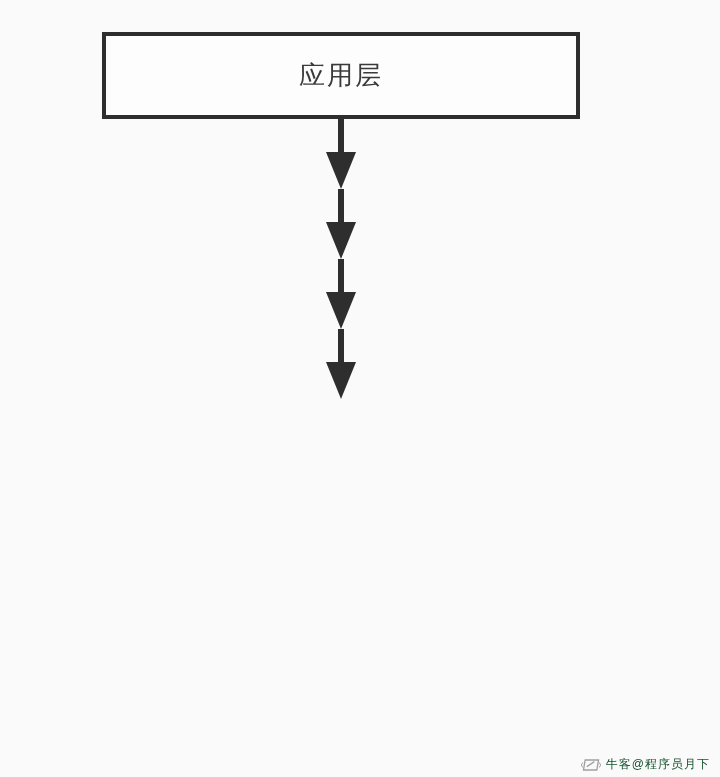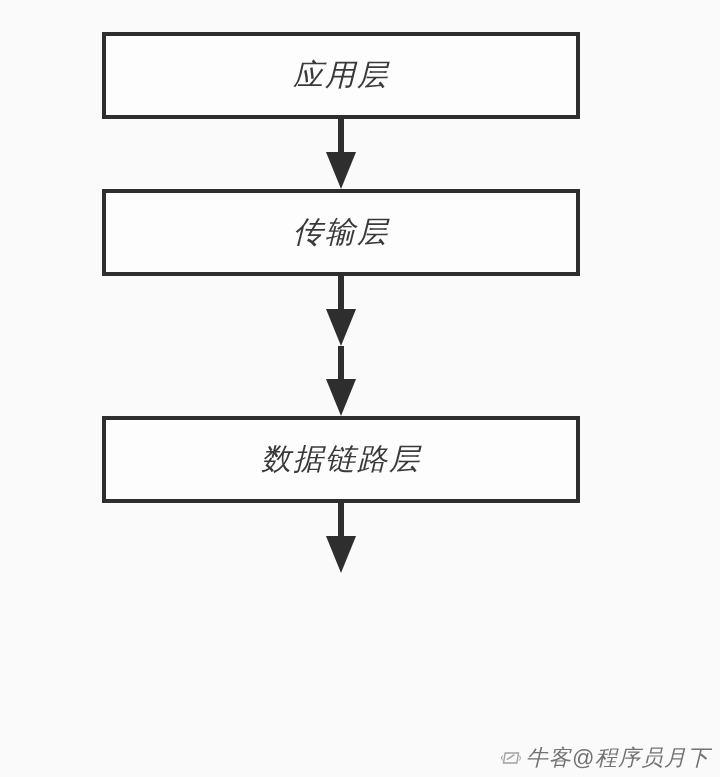--- a/index.html
+++ b/index.html
@@ -28,25 +28,24 @@
     box-sizing: border-box;
     width: 478px;
     height: 87px;
     background: #fdfdfd;
     border: 4px solid #2e2e2e;
     display: flex;
     align-items: center;
     justify-content: center;
   }
   .layer-label {
-    font-size: 30px;
+    font-size: 26px;
     color: #3a3a3a;
     letter-spacing: 2px;
     font-weight: 400;
-    font-style: italic;
   }
   .down-arrow {
     height: 70px;
     display: flex;
     flex-direction: column;
     align-items: center;
   }
   .arrow-stem {
     width: 6px;
     height: 33px;
@@ -62,24 +61,23 @@
   .watermark {
     position: absolute;
     right: 10px;
     bottom: 4px;
     display: flex;
     align-items: center;
     gap: 5px;
     color: #999999;
   }
   .watermark-text {
-    font-size: 22px;
-    color: #737373;
+    font-size: 12px;
+    color: #14532d;
     letter-spacing: 1px;
-    font-style: italic;
   }
   .wm-icon {
     display: inline-block;
     width: 20px;
     height: 16px;
   }
   .wm-icon svg {
     display: block;
   }
 </style>
@@ -92,38 +90,32 @@
 
     <div class="layer-box">
       <span class="layer-label">应用层</span>
     </div>
 
     <div class="down-arrow">
       <div class="arrow-stem"></div>
       <div class="arrow-head"></div>
     </div>
 
-    <div class="layer-box">
-      <span class="layer-label">传输层</span>
-    </div>
 
     <div class="down-arrow">
       <div class="arrow-stem"></div>
       <div class="arrow-head"></div>
     </div>
 
 
     <div class="down-arrow">
       <div class="arrow-stem"></div>
       <div class="arrow-head"></div>
     </div>
 
-    <div class="layer-box">
-      <span class="layer-label">数据链路层</span>
-    </div>
 
     <div class="down-arrow">
       <div class="arrow-stem"></div>
       <div class="arrow-head"></div>
     </div>
 
 
   </div>
 
   <div class="watermark">

